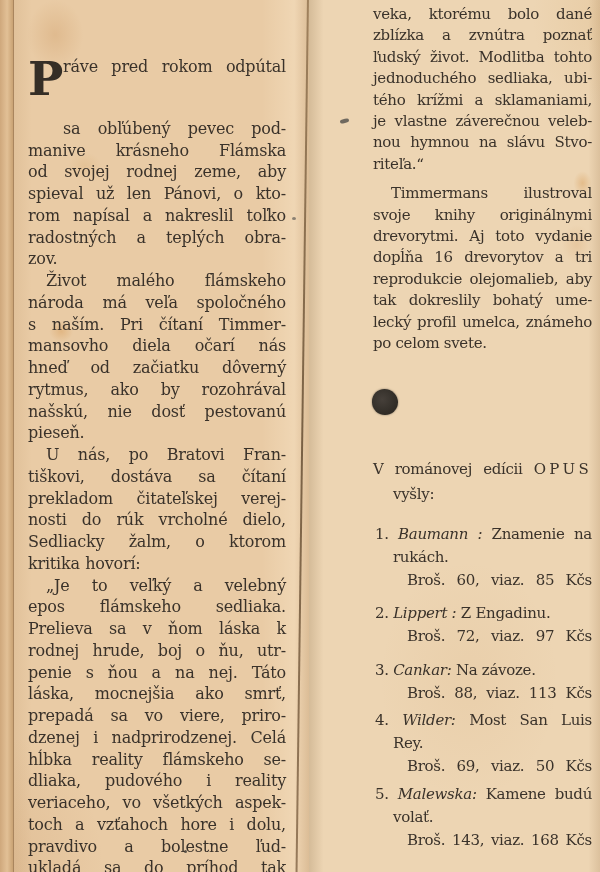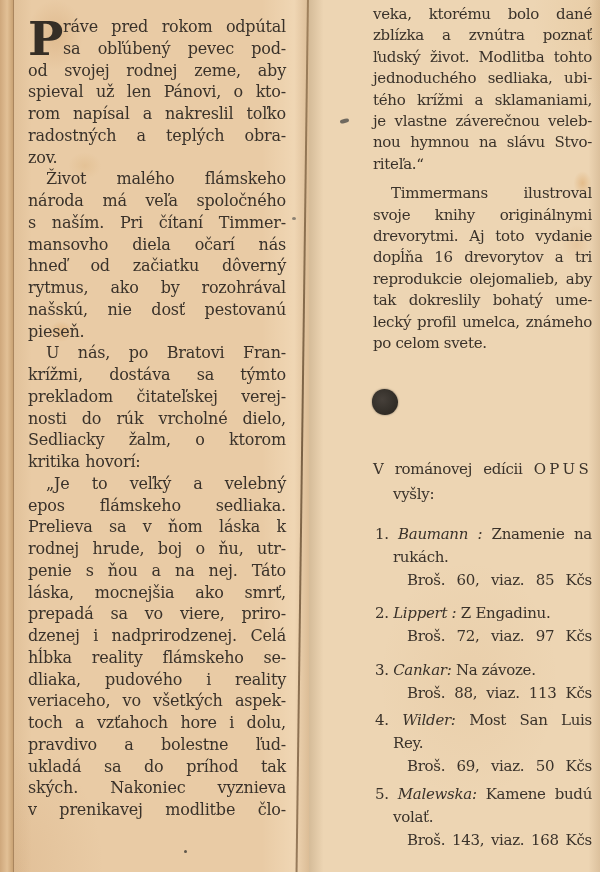--- a/index.html
+++ b/index.html
@@ -45,21 +45,21 @@
     font-size:16px;line-height:21.75px;letter-spacing:-.2px;word-spacing:.4px;
   }
   .col-right{
     position:absolute;left:373px;top:4px;width:219px;
     font-size:15px;line-height:21.4px;letter-spacing:-.3px;
   }
   .tl{white-space:normal;}
   .jl{text-align:justify;text-align-last:justify;}
   .ll{text-align:left;}
   .ind{padding-left:18px;}
-  .dcp{padding-left:35px;}
+  .dcp{padding-left:35px;margin-top:40px;}
   .dropcap{
     position:absolute;left:0;top:1px;font-size:47px;line-height:44px;
     font-weight:bold;color:#352e26;
   }
   .para{position:relative;margin:0;}
   .p-rp2{margin-top:8px;}
   
   .divider-dot{
     margin:34px 0 0 -1px;width:26px;height:26px;
     background:radial-gradient(circle at 40% 40%, #46403a, #2e2a24 75%);
@@ -98,39 +98,40 @@
 
   <div class="speck speck-a"></div>
   <div class="speck speck-b"></div>
   <div class="speck speck-c"></div>
 
   <div class="col-left">
     <div class="para">
         <span class="dropcap">P</span>
         <div class="tl jl dcp">ráve pred rokom odpútal</div>
         <div class="tl jl dcp">sa obľúbený pevec pod-</div>
+        <div class="tl jl">manive krásneho Flámska</div>
         <div class="tl jl">od svojej rodnej zeme, aby</div>
         <div class="tl jl">spieval už len Pánovi, o kto-</div>
         <div class="tl jl">rom napísal a nakreslil toľko</div>
         <div class="tl jl">radostných a teplých obra-</div>
         <div class="tl ll">zov.</div>
       </div>
     <div class="para">
         <div class="tl jl ind">Život malého flámskeho</div>
         <div class="tl jl">národa má veľa spoločného</div>
         <div class="tl jl">s naším. Pri čítaní Timmer-</div>
         <div class="tl jl">mansovho diela očarí nás</div>
         <div class="tl jl">hneď od začiatku dôverný</div>
         <div class="tl jl">rytmus, ako by rozohrával</div>
         <div class="tl jl">našskú, nie dosť pestovanú</div>
         <div class="tl ll">pieseň.</div>
       </div>
     <div class="para">
         <div class="tl jl ind">U nás, po Bratovi Fran-</div>
-        <div class="tl jl">krížmi, dostáva sa týmto</div>
+        <div class="tl jl">tiškovi, dostáva sa čítaní</div>
         <div class="tl jl">prekladom čitateľskej verej-</div>
         <div class="tl jl">nosti do rúk vrcholné dielo,</div>
         <div class="tl jl">Sedliacky žalm, o ktorom</div>
         <div class="tl ll">kritika hovorí:</div>
       </div>
     <div class="para">
         <div class="tl jl ind">„Je to veľký a velebný</div>
         <div class="tl jl">epos flámskeho sedliaka.</div>
         <div class="tl jl">Prelieva sa v ňom láska k</div>
         <div class="tl jl">rodnej hrude, boj o ňu, utr-</div>

